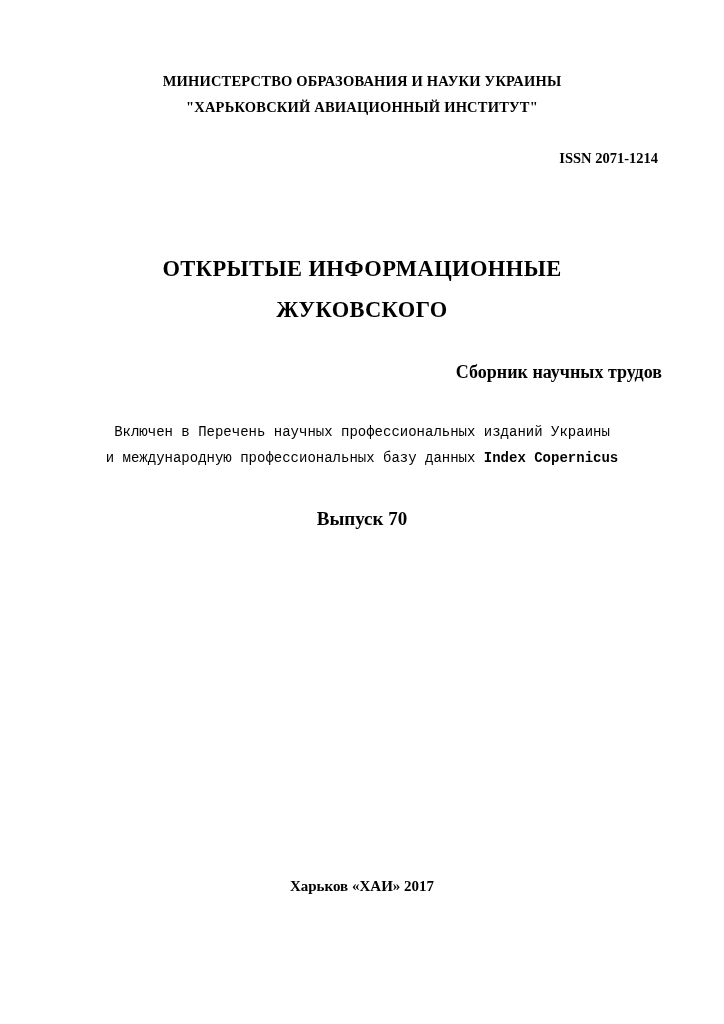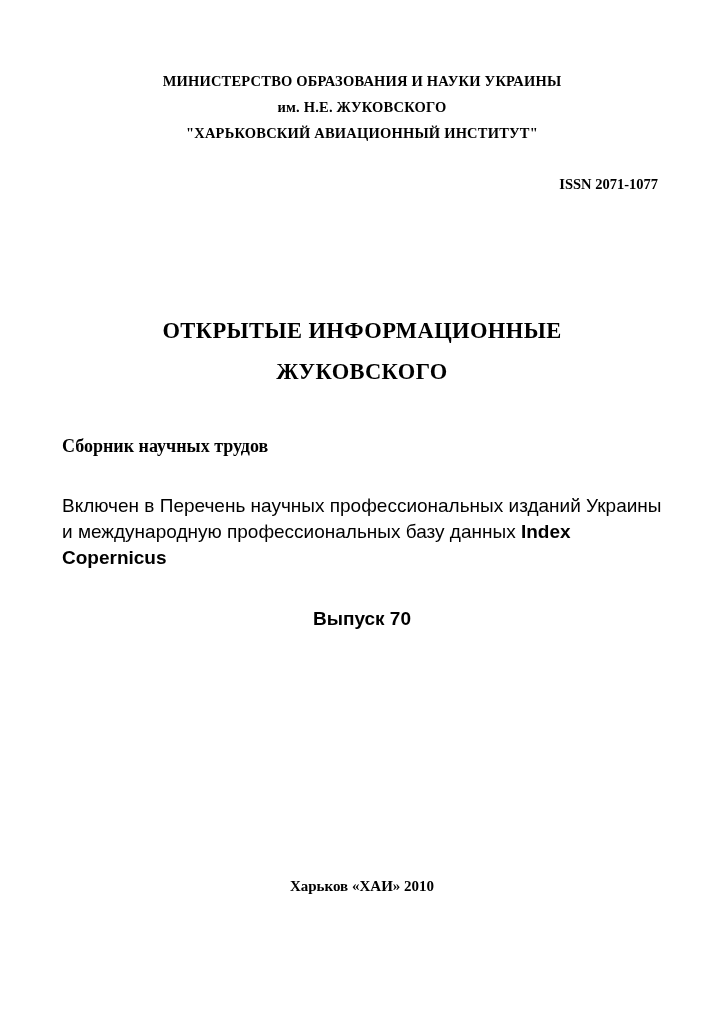--- a/index.html
+++ b/index.html
@@ -49,57 +49,58 @@
     margin-top: 30px;
     text-align: right;
     padding-right: 4px;
     font-family: "Liberation Serif", serif;
     font-weight: bold;
     font-size: 14.5px;
   }
 
   
   .title {
-    margin-top: 117px;
+    margin-top: 81px;
     text-align: center;
     font-family: "Liberation Serif", serif;
     font-weight: bold;
     font-size: 22.5px;
     line-height: 41px;
     letter-spacing: 0.4px;
   }
   .title .line {
     display: block;
   }
 
   .subtitle {
-    margin-top: 44px;
-    text-align: left;
+    margin-top: 32px;
+    text-align: right;
     font-family: "Liberation Serif", serif;
     font-weight: bold;
     font-size: 18px;
   }
 
   .note {
     margin-top: 36px;
-    font-family: Liberation Sans, sans-serif;
-    font-size: 19px;
+    text-align: center;
+    font-family: Liberation Mono, monospace;
+    font-size: 14px;
     line-height: 26px;
   }
   .note .line {
     display: block;
   }
   .note b {
     font-weight: bold;
   }
 
   .issue {
     margin-top: 37px;
     text-align: center;
-    font-family: Liberation Sans, sans-serif;
+    font-family: Liberation Serif, serif;
     font-weight: bold;
     font-size: 19px;
   }
 
   .imprint {
     position: absolute;
     left: 0;
     right: 0;
     top: 878px;
     text-align: center;
@@ -109,36 +110,35 @@
   }
 </style>
 </head>
 <body>
 
 <div class="page">
   <div class="content">
 
     <div class="publisher">
       <span class="line">МИНИСТЕРСТВО ОБРАЗОВАНИЯ И НАУКИ УКРАИНЫ</span>
-      <span class="line">им. Н.Е. ЖУКОВСКОГО</span>
       <span class="line">"ХАРЬКОВСКИЙ  АВИАЦИОННЫЙ  ИНСТИТУТ"</span>
     </div>
 
-    <div class="issn">ISSN 2071-1077</div>
+    <div class="issn">ISSN 2071-1214</div>
 
     <div class="title">
       <span class="line">ОТКРЫТЫЕ  ИНФОРМАЦИОННЫЕ</span>
       <span class="line">ЖУКОВСКОГО</span>
     </div>
 
     <div class="subtitle">Сборник научных трудов</div>
 
     <div class="note">
       <span class="line">Включен в Перечень научных профессиональных изданий Украины</span>
       <span class="line"><span>и международную профессиональных базу данных </span><b>Index Copernicus</b></span>
     </div>
 
     <div class="issue">Выпуск 70</div>
 
   </div>
 
-  <div class="imprint">Харьков «ХАИ» 2010</div>
+  <div class="imprint">Харьков «ХАИ» 2017</div>
 </div>
 
 </body></html>

